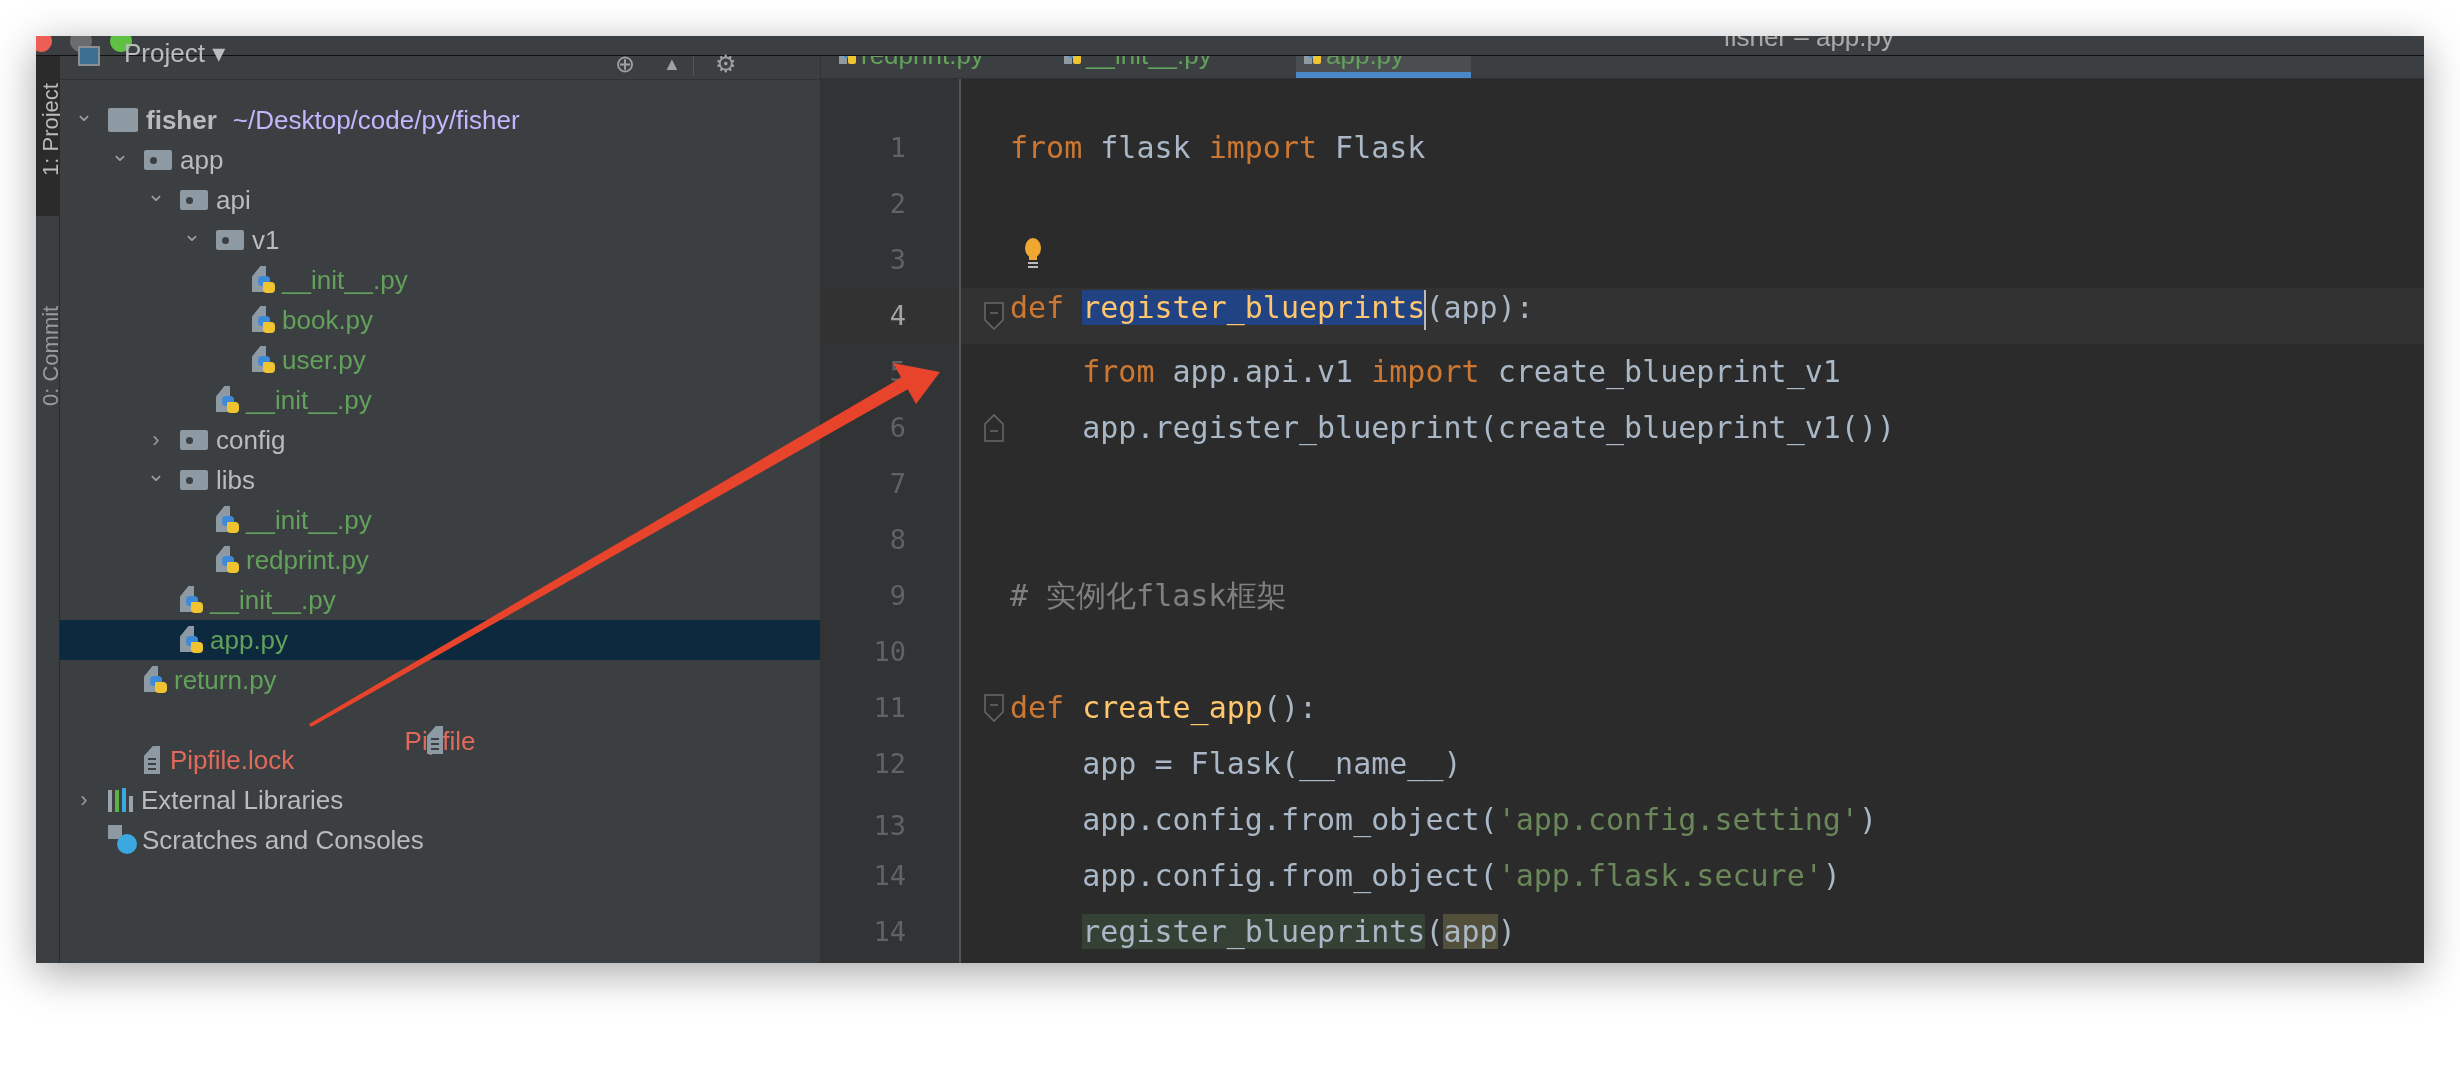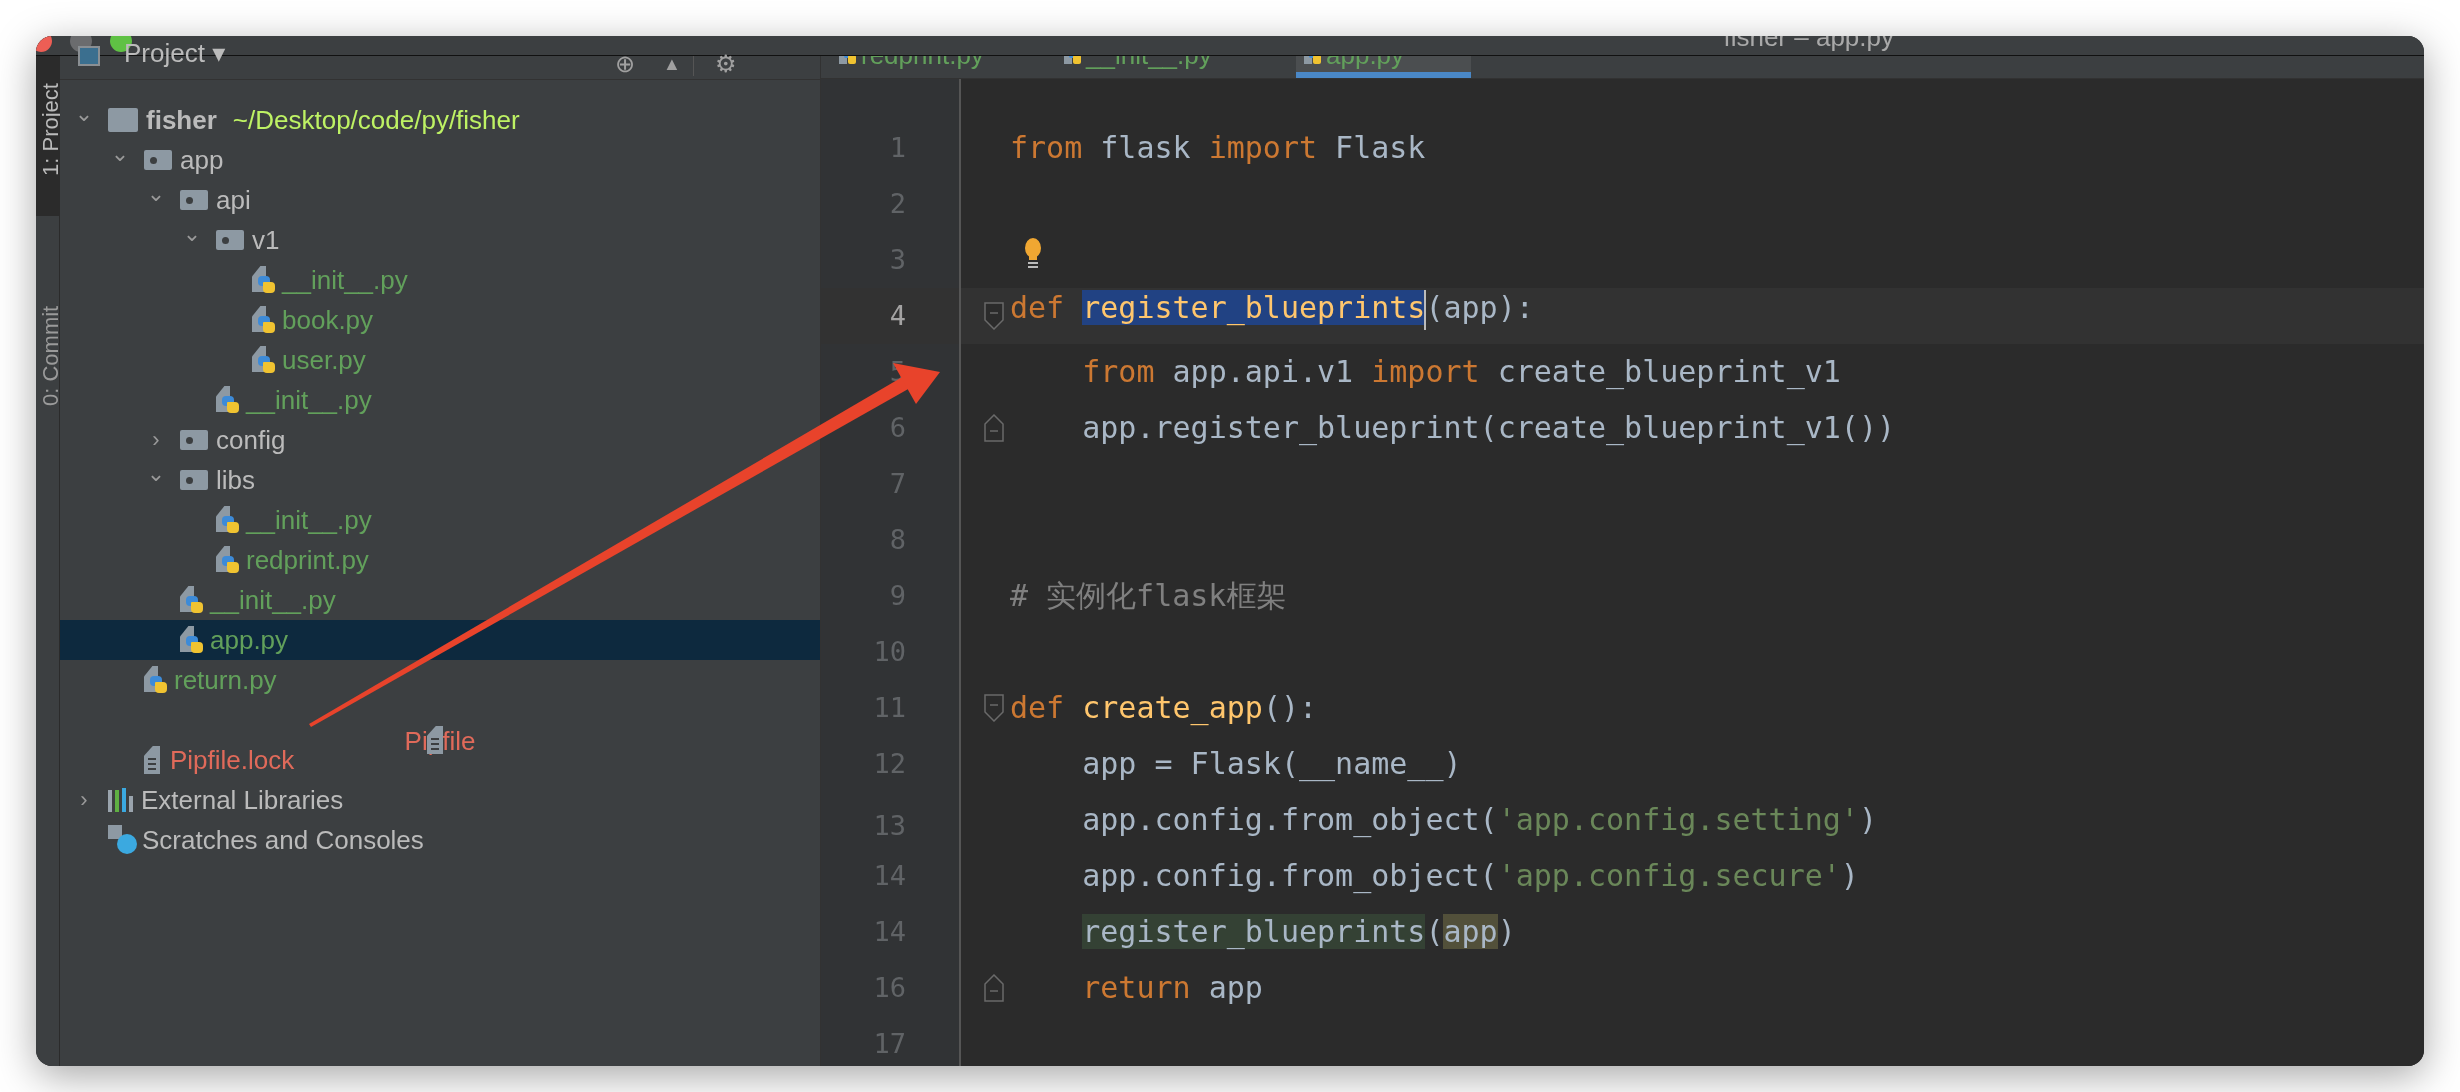--- a/index.html
+++ b/index.html
@@ -1,17 +1,17 @@
 <!DOCTYPE html>
 <html><head>
 <meta charset="utf-8">
 <style>
   html,body{margin:0;padding:0;}
   body{width:2460px;height:1092px;background:#ffffff;position:relative;overflow:hidden;font-family:"Liberation Sans",sans-serif;}
-  .window{position:absolute;left:36px;top:36px;width:2388px;height:1030px;background:#2b2b2b;border-radius:16px;overflow:hidden;box-shadow:0 10px 40px rgba(0,0,0,0.35);}
+  .window{position:absolute;left:36px;top:36px;width:2388px;height:927px;background:#2b2b2b;border-radius:0;overflow:hidden;box-shadow:0 10px 40px rgba(0,0,0,0.35);}
   .titlebar{position:absolute;left:0;top:0;right:0;height:19px;background:#3c3f41;border-bottom:1px solid #111;}
   .traffic{position:absolute;top:-6px;width:22px;height:22px;border-radius:50%;}
   .tl-close{left:-6px;background:#ed5e55;}
   .tl-min{left:34px;background:#6b6c6e;}
   .tl-max{left:74px;background:#5fc144;}
   .win-title{position:absolute;right:530px;top:-14px;color:#a9a9a9;font-size:26px;}
   .strip{position:absolute;left:0;top:20px;width:23px;bottom:0;background:#3c3f41;border-right:1px solid #2b2b2b;}
   .strip-active{position:absolute;left:0;top:0;width:23px;height:160px;background:#2b2b2b;}
   .strip-label{position:absolute;left:2px;writing-mode:vertical-rl;transform:rotate(180deg);color:#a9b7c6;font-size:22px;white-space:nowrap;}
   .strip-proj{top:0;height:120px;color:#bbbbbb;}
@@ -37,21 +37,21 @@
   .txtfile .pg{position:absolute;left:0;top:0;width:16px;height:28px;background:#8d99a3;clip-path:polygon(0 35%,55% 0,100% 0,100% 100%,0 100%);}
   .txtfile .ln{position:absolute;left:4px;width:8px;height:2px;background:#3c3f41;}
   .libicon{display:flex;gap:3px;align-items:flex-end;margin-right:8px;height:24px;}
   .libicon span{display:block;width:4px;background:#9aa4ad;}
   .scratchicon{width:30px;height:30px;position:relative;margin-right:4px;}
   .scratchicon .sq{position:absolute;left:0;top:0;width:14px;height:14px;background:#8d99a3;}
   .scratchicon .clk{position:absolute;left:9px;top:9px;width:20px;height:20px;border-radius:50%;background:#3ba9e0;}
   .green{color:#62a05b;}
   .red{color:#e06a5a;}
   .bold{font-weight:bold;}
-  .dim{color:#bef264;margin-left:16px;}
+  .dim{color:#c4b5fd;margin-left:16px;}
   .tabs{position:absolute;left:785px;top:20px;right:0;height:22px;background:#3c3f41;border-bottom:1px solid #323232;}
   .tab{position:absolute;top:0;height:22px;display:flex;align-items:flex-start;color:#62a05b;font-size:26px;overflow:hidden;}
   .tab .tab-label{margin-top:-16px;margin-left:30px;}
   .tab .tab-close{margin-top:-16px;margin-left:14px;color:#707070;font-size:20px;}
   .tab .tab-py{position:absolute;left:8px;top:-6px;width:22px;height:14px;}
   .tab.active{background:#4b4e50;}
   .tab.active::after{content:"";position:absolute;left:0;right:0;bottom:0;height:6px;background:#4a88c7;}
   .gutter{position:absolute;left:785px;top:43px;width:138px;bottom:0;background:#313335;}
   .fold-line{position:absolute;left:923px;top:43px;width:2px;bottom:0;background:#555555;}
   .editor{position:absolute;left:925px;top:43px;right:0;bottom:0;background:#2b2b2b;}
@@ -324,21 +324,21 @@
       <div class="code" style="top: 532px;"><span class="cmt"># 实例化flask框架</span></div>
       <div class="lnum" style="top: 588px;">10</div>
       <div class="code" style="top: 588px;"></div>
       <div class="lnum" style="top: 644px;">11</div>
       <div class="code" style="top: 644px;"><span class="kw">def</span><span> </span><span class="fn">create_app</span><span>():</span></div>
       <div class="lnum" style="top: 700px;">12</div>
       <div class="code" style="top: 700px;"><span>    app = Flask(__name__)</span></div>
       <div class="lnum" style="top: 762px;">13</div>
       <div class="code" style="top: 756px;"><span>    app.config.from_object(</span><span class="str">'app.config.setting'</span><span>)</span></div>
       <div class="lnum" style="top: 812px;">14</div>
-      <div class="code" style="top: 812px;"><span>    app.config.from_object(</span><span class="str">'app.config.secure'</span><span>)</span></div>
+      <div class="code" style="top: 812px;"><span>    app.config.from_object(</span><span class="str">'app.flask.secure'</span><span>)</span></div>
       <div class="lnum" style="top: 868px;">14</div>
       <div class="code" style="top: 868px;"><span>    </span><span class="usage">register_blueprints</span><span>(</span><span class="usage2">app</span><span>)</span></div>
       <div class="lnum" style="top: 924px;">16</div>
       <div class="code" style="top: 924px;"><span>    </span><span class="kw">return</span><span> app</span></div>
       <div class="lnum" style="top: 980px;">17</div>
       <div class="code" style="top: 980px;"></div>
       <svg class="fold" viewBox="0 0 20 28" style="top: 266px;">
         <path d="M1,1 L19,1 L19,18 L10,27 L1,18 Z" fill="#2b2b2b" stroke="#6a6a6a" stroke-width="1.5"></path>
         <line x1="6" y1="11" x2="14" y2="11" stroke="#6a6a6a" stroke-width="1.5"></line>
       </svg>

